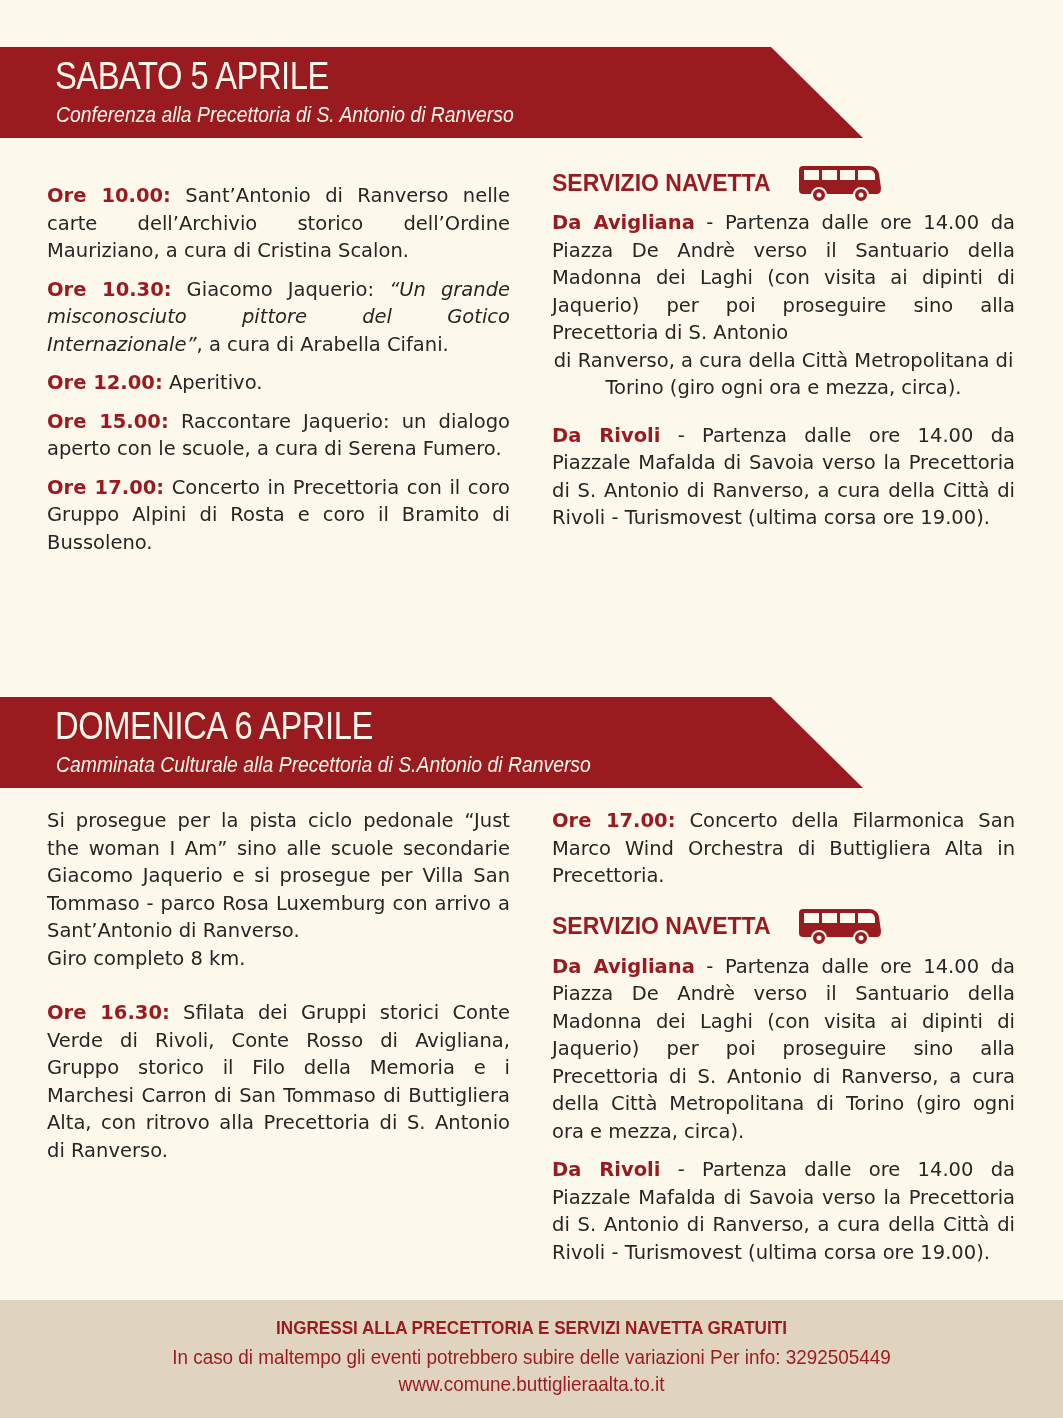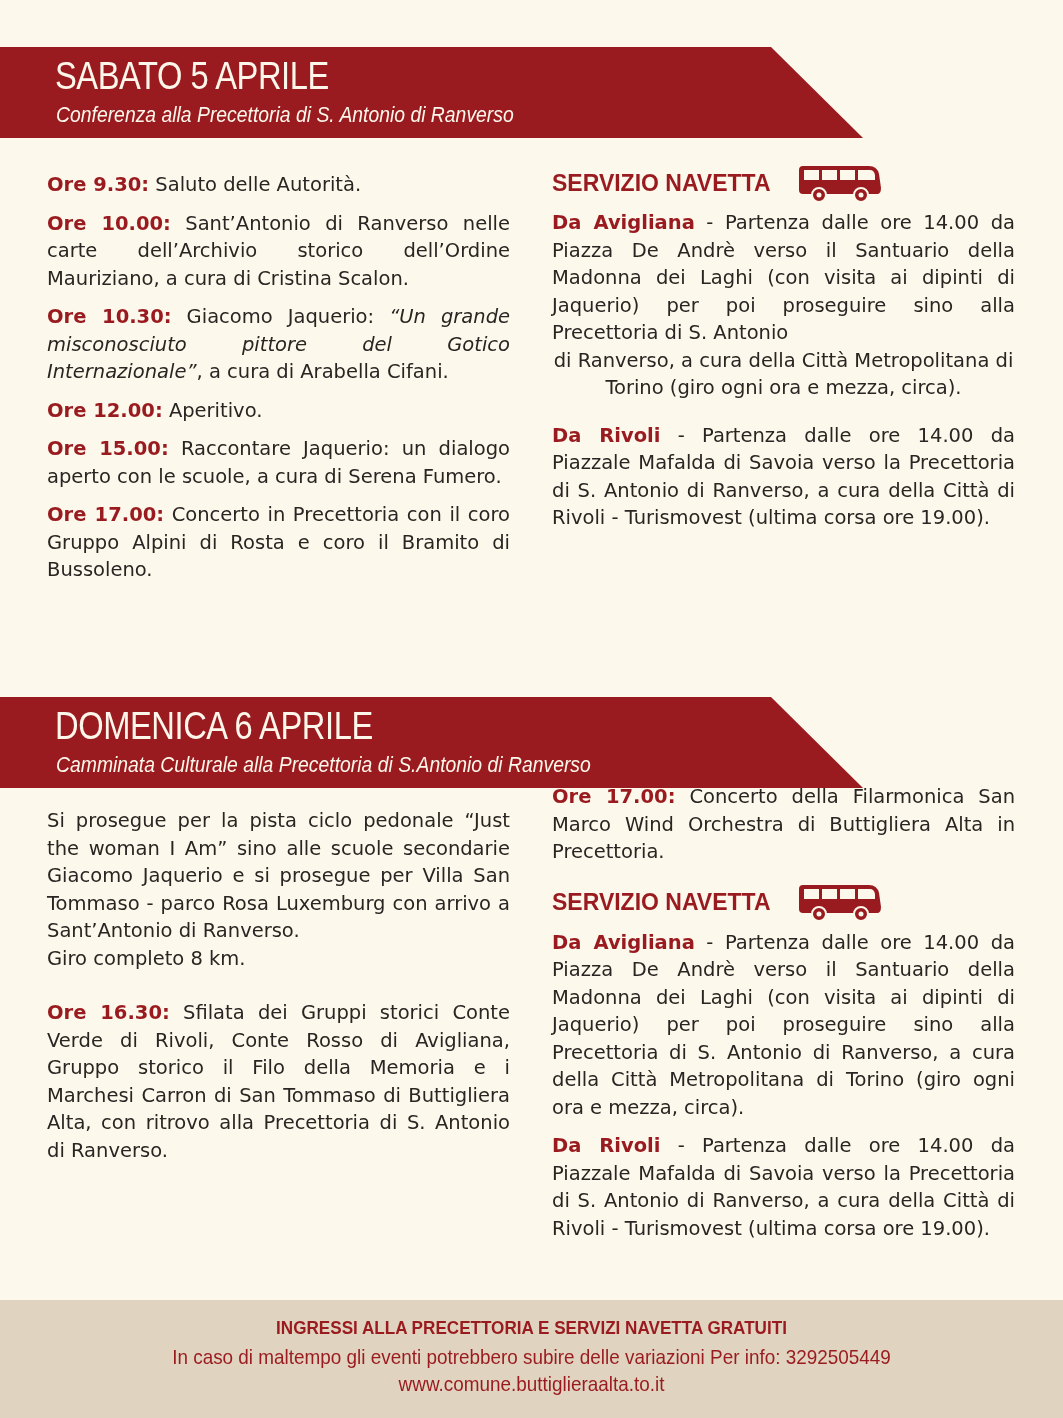--- a/index.html
+++ b/index.html
@@ -47,21 +47,20 @@
 
 <div class="banner" style="top:47px;">
   <svg class="shape" width="863" height="91">
       <polygon points="0,0 771,0 863,91 0,91" fill="#9a1b1f"></polygon>
     </svg>
   <div class="title">SABATO 5 APRILE</div>
   <div class="subtitle">Conferenza alla Precettoria di S. Antonio di Ranverso</div>
 </div>
 
 <div class="col" style="left:47px; top:171px;">
-  <p><span class="hl">Ore 9.30:</span><span> Saluto delle Autorità.</span></p>
   <p class="gap"><span class="hl">Ore 10.00:</span><span> Sant’Antonio di Ranverso nelle carte dell’Archivio storico dell’Ordine Mauriziano,  a cura di Cristina Scalon.</span></p>
   <p class="gap"><span class="hl">Ore 10.30:</span><span> Giacomo Jaquerio: </span><i>“Un grande misconosciuto pittore del Gotico Internazionale”</i><span>, a cura di Arabella Cifani.</span></p>
   <p class="gap"><span class="hl">Ore 12.00:</span><span> Aperitivo.</span></p>
   <p class="gap"><span class="hl">Ore 15.00:</span><span> Raccontare Jaquerio: un dialogo aperto con le scuole, a cura di Serena Fumero.</span></p>
   <p class="gap"><span class="hl">Ore 17.00:</span><span> Concerto in Precettoria con il coro Gruppo Alpini di Rosta e coro il Bramito di Bussoleno.</span></p>
 </div>
 
 <div class="col" style="left:552px; top:164px;">
   <div class="svc">
     <span>SERVIZIO NAVETTA</span>
@@ -89,21 +88,21 @@
   <div class="title">DOMENICA 6 APRILE</div>
   <div class="subtitle">Camminata Culturale alla Precettoria di S.Antonio di Ranverso</div>
 </div>
 
 <div class="col" style="left:47px; top:807px;">
   <p>Si prosegue per la pista ciclo pedonale “Just the woman I Am” sino alle scuole secondarie Giacomo Jaquerio e si prosegue per Villa San Tommaso - parco Rosa Luxemburg con arrivo a Sant’Antonio di Ranverso.</p>
   <p>Giro completo 8 km.</p>
   <p style="margin-top:27px;"><span class="hl">Ore 16.30:</span><span>  Sfilata dei Gruppi storici Conte Verde di Rivoli, Conte  Rosso di Avigliana, Gruppo storico il Filo della Memoria e i Marchesi Carron di San Tommaso di Buttigliera Alta, con ritrovo alla Precettoria di S. Antonio di Ranverso.</span></p>
 </div>
 
-<div class="col" style="left:552px; top:783px;">
+<div class="col" style="left:552px; top:807px;">
   <p><span class="hl">Ore 17.00:</span><span> Concerto della Filarmonica San Marco Wind Orchestra di Buttigliera Alta in Precettoria.</span></p>
   <div class="svc" style="margin-top:17px;">
     <span>SERVIZIO NAVETTA</span>
     <svg class="bus" width="86" height="40" viewBox="0 0 86 40">
       <path d="M6 2 H72 Q80 2 82 10 L84 24 Q84 30 80 30 H6 Q2 30 2 26 V6 Q2 2 6 2 Z" fill="#9a1b1f"></path>
       <rect x="7" y="6" width="15" height="10" fill="#fcf8ec"></rect>
       <rect x="25" y="6" width="15" height="10" fill="#fcf8ec"></rect>
       <rect x="43" y="6" width="15" height="10" fill="#fcf8ec"></rect>
       <path d="M61 6 H73 Q77 6 78 11 L78 16 H61 Z" fill="#fcf8ec"></path>
       <circle cx="22" cy="31" r="7" fill="#9a1b1f" stroke="#fcf8ec" stroke-width="2"></circle>

